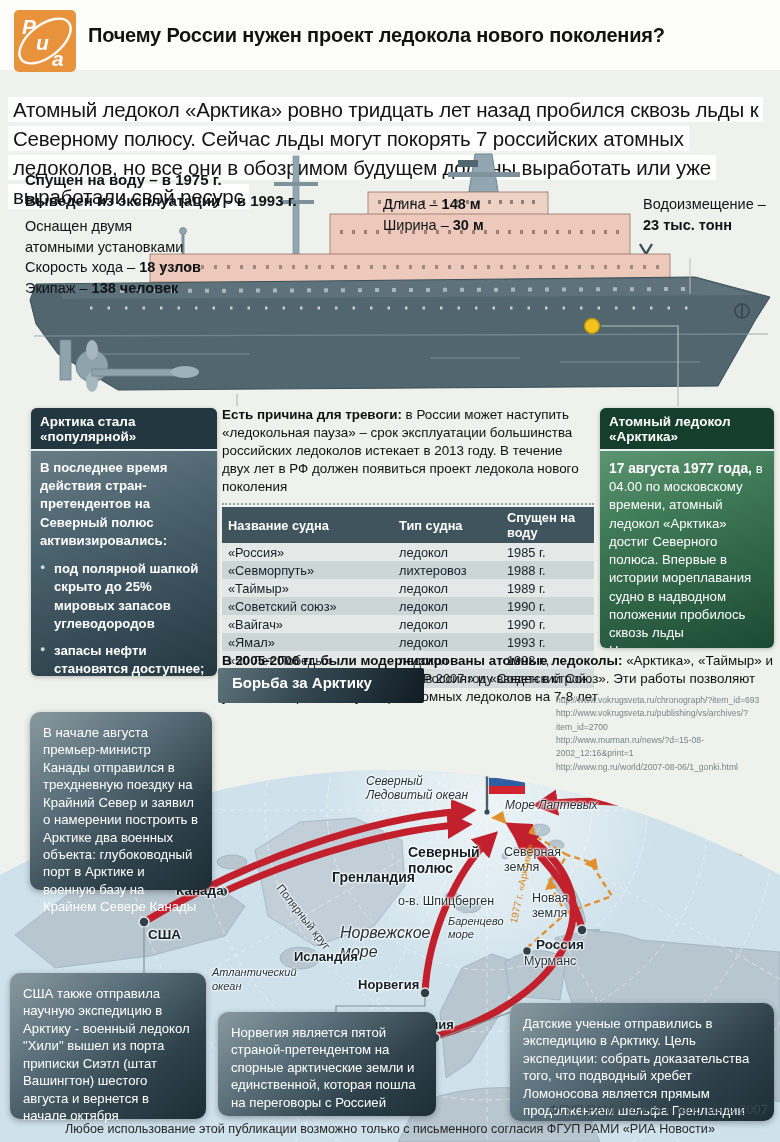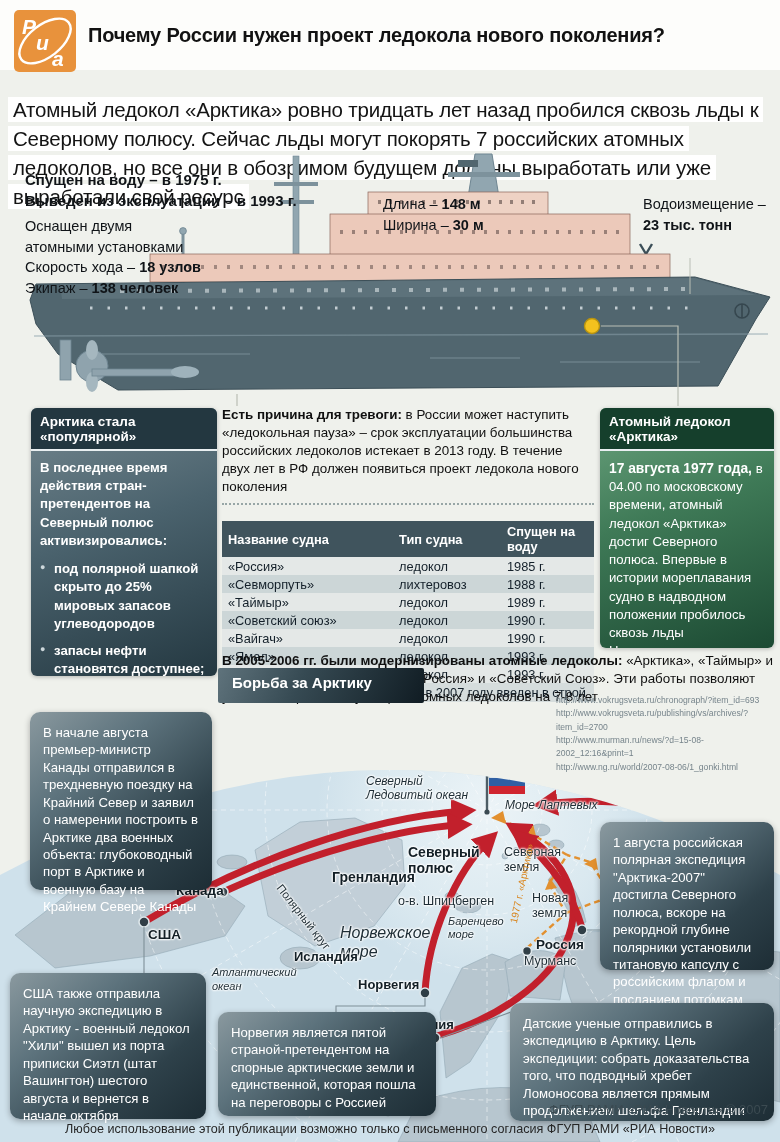--- a/index.html
+++ b/index.html
@@ -37,21 +37,21 @@
   .p-left li{position:relative;padding-left:14px;margin-bottom:9px;}
   .p-left li::before{content:"●";position:absolute;left:0;top:1px;font-size:9px;color:#cdd7db;}
   .p-green{left:600px;top:408px;width:174px;height:240px;background:linear-gradient(160deg,#6ba37e 0%,#3f7a57 42%,#1c4a33 100%);}
   .p-green .ph{background:#153f2c;}
   .p-green .bdate{font-weight:bold;font-size:13.8px;}
 
   .center-col{position:absolute;left:222px;top:406px;width:372px;z-index:2;}
   .warn{font-size:13.4px;line-height:1.35;color:#101010;}
   .warn b{font-weight:bold;}
   .dotted{border-top:2px dotted #97a6a6;margin:7px 0 0;}
-  table.ships{width:100%;border-collapse:collapse;margin-top:16px;font-size:12.8px;color:#14202a;}
+  table.ships{width:100%;border-collapse:collapse;margin-top:2px;font-size:12.8px;color:#14202a;}
   table.ships th{background:#40545d;color:#fff;text-align:left;font-size:12.8px;padding:3px 6px;font-weight:bold;}
   table.ships td{padding:1.5px 6px;}
   table.ships tbody tr:nth-child(odd){background:#e4e8e7;}
   table.ships tbody tr:nth-child(even){background:#ccd6d7;}
   table.ships tfoot td{background:#d5dcdc;text-align:right;padding:2px 8px;}
   .modern{position:absolute;left:222px;top:652px;width:552px;font-size:13.4px;line-height:1.35;color:#101010;z-index:2;}
   .modern b{font-weight:bold;}
   .urls{position:absolute;left:556px;top:694px;width:224px;font-size:8.6px;line-height:1.55;color:#76848b;z-index:3;}
 
   
@@ -356,21 +356,20 @@
         <line x1="587" y1="230" x2="600" y2="230"></line>
         <line x1="440" y1="338" x2="511" y2="312"></line>
       </g>
     </g>
     </svg>
   </svg>
 
   <div class="battle">Борьба за Арктику</div>
 
   <div class="mbox mb-canada">В начале августа премьер-министр Канады отправился в трехдневную поездку на Крайний Север и заявил о намерении построить в Арктике два военных объекта: глубоководный порт в Арктике и военную базу на Крайнем Севере Канады</div>
-  <div class="mbox mb-russia">1 августа российская полярная экспедиция "Арктика-2007" достигла Северного полюса, вскоре на рекордной глубине полярники установили титановую капсулу с российским флагом и посланием потомкам</div>
   <div class="mbox mb-usa">США также отправила научную экспедицию в Арктику - военный ледокол "Хили" вышел из порта приписки Сиэтл (штат Вашингтон) шестого августа и вернется в начале октября</div>
   <div class="mbox mb-norway">Норвегия является пятой страной-претендентом на спорные арктические земли и единственной, которая пошла на переговоры с Россией</div>
   <div class="mbox mb-denmark">Датские ученые отправились в экспедицию в Арктику. Цель экспедиции:  собрать доказательства того, что подводный хребет Ломоносова является прямым продолжением шельфа Гренландии</div>
 
   <span class="mlabel i c" style="left:366px;top:774px;width:128px;font-size:12px;">Северный
 Ледовитый океан</span>
   <span class="mlabel i" style="left:505px;top:798px;font-size:12px;">Море Лаптевых</span>
   <span class="mlabel b c" style="left:408px;top:844px;width:90px;font-size:14px;line-height:1.15;">Северный
 полюс</span>
   <span class="mlabel b" style="left:332px;top:869px;font-size:14px;">Гренландия</span>

